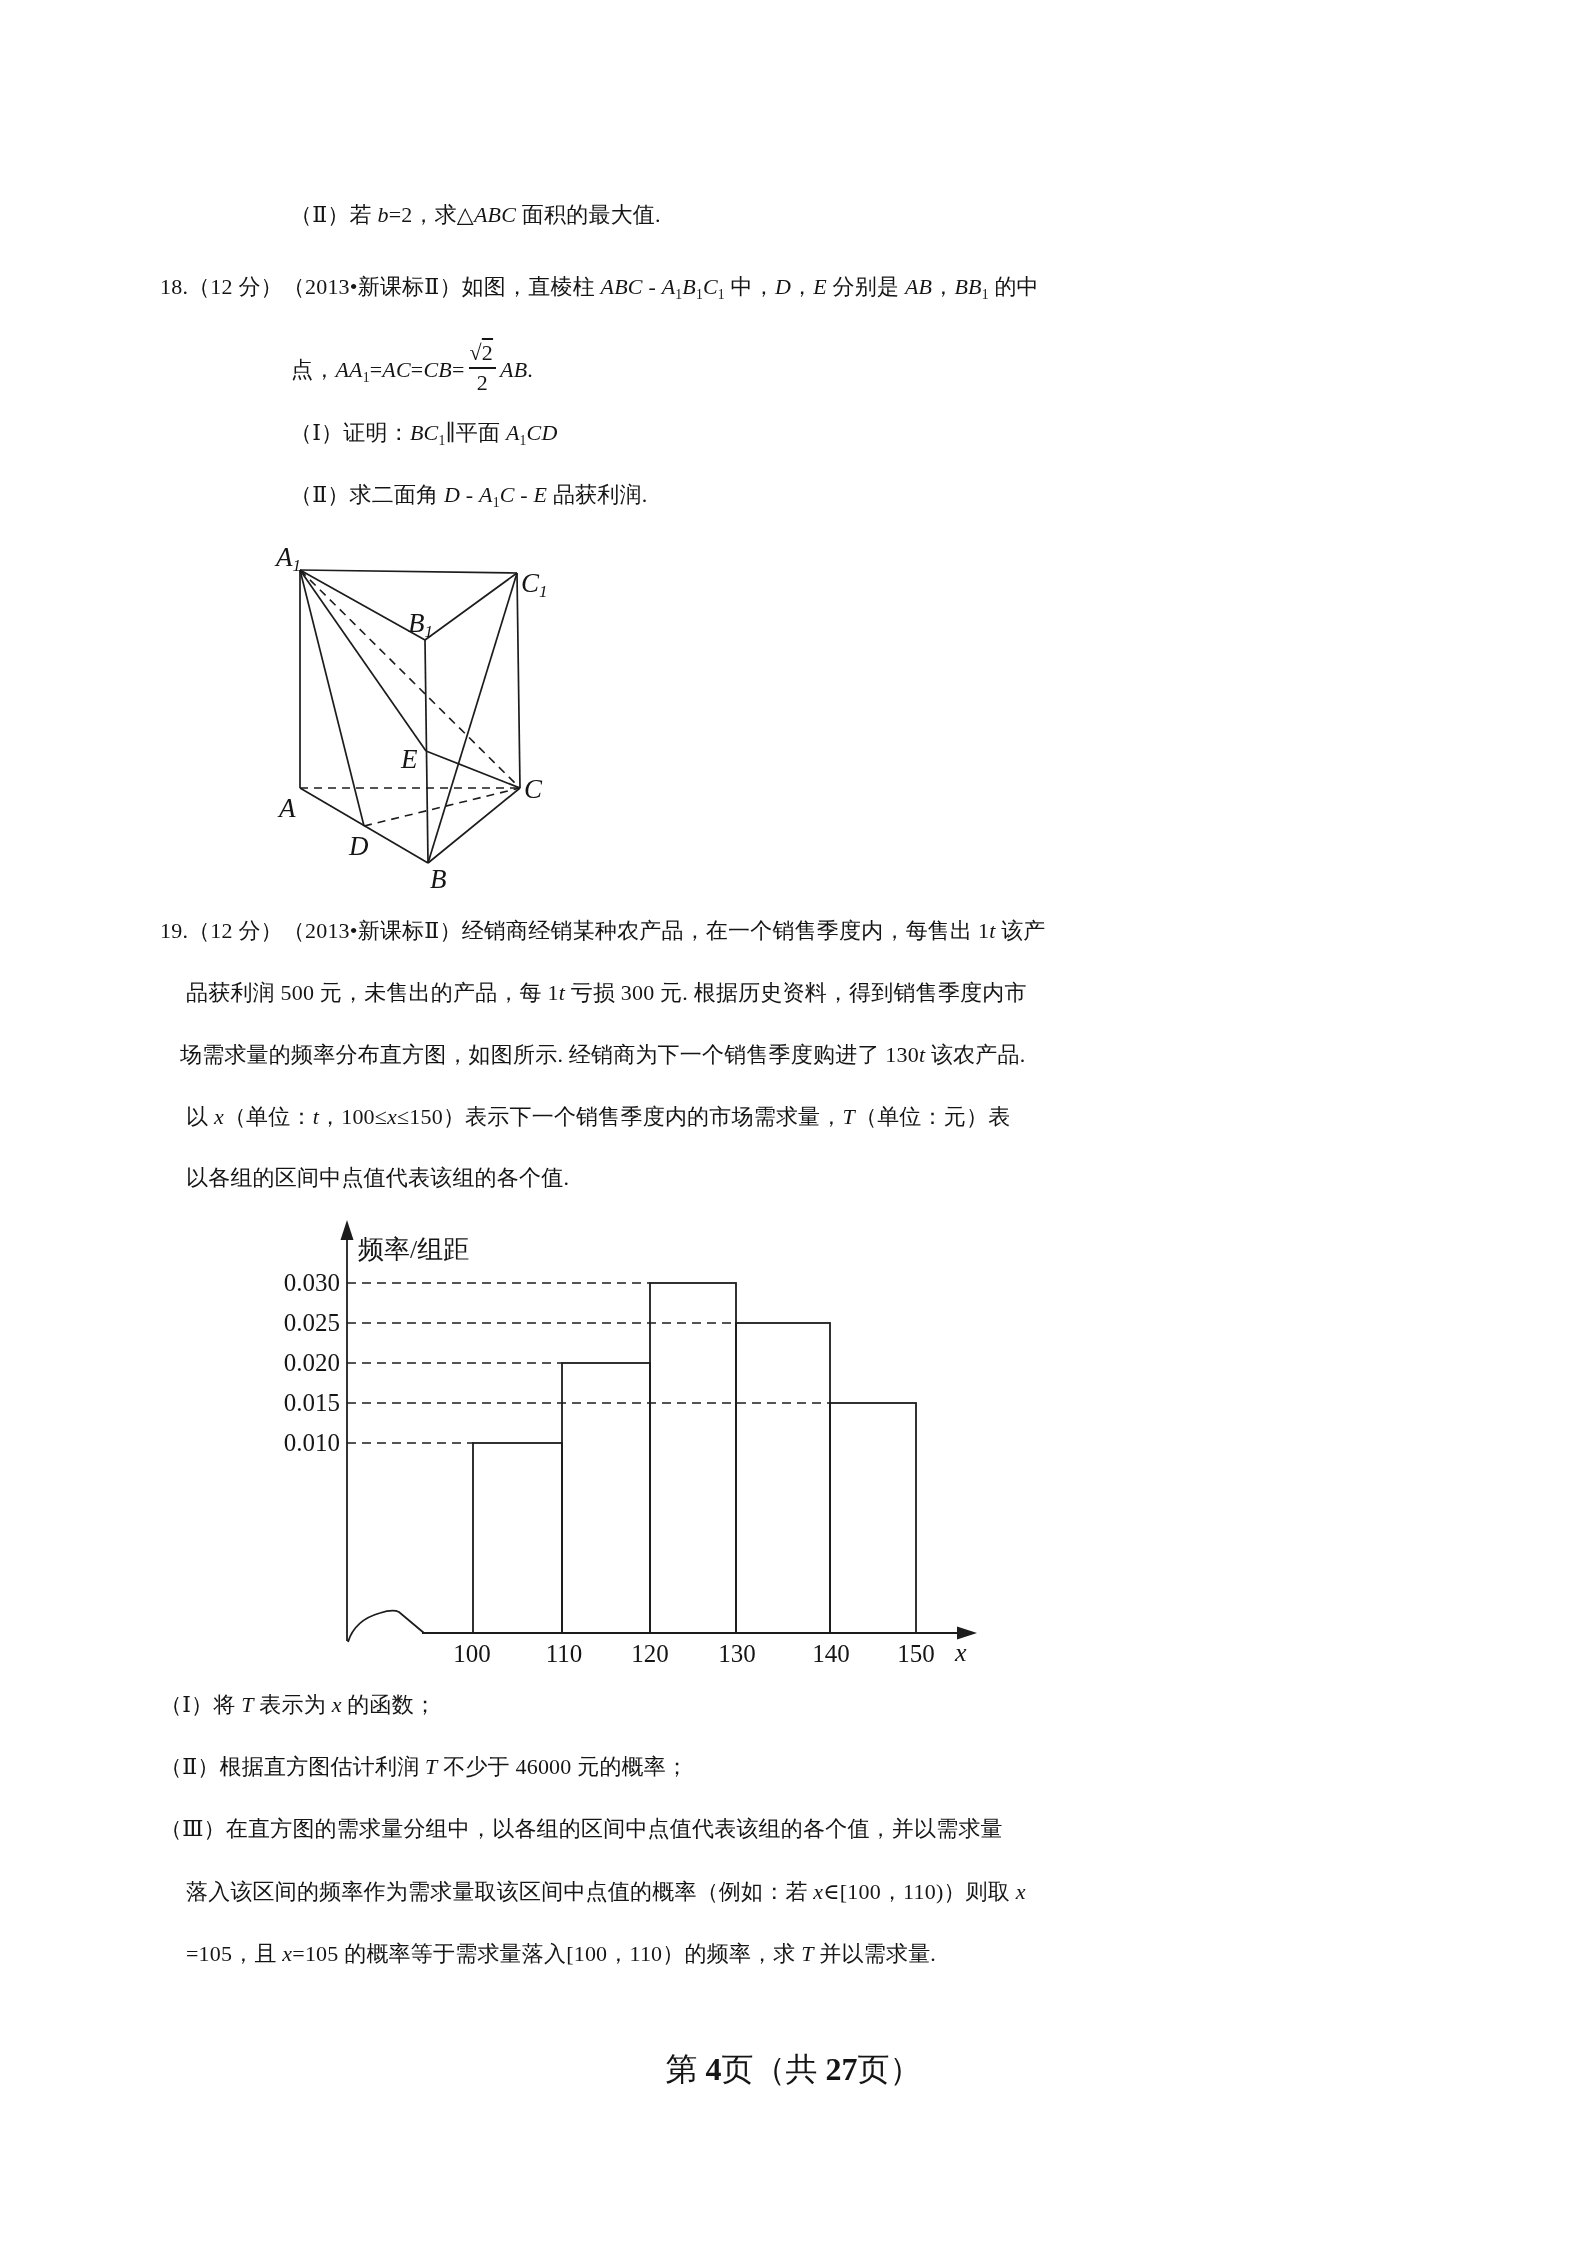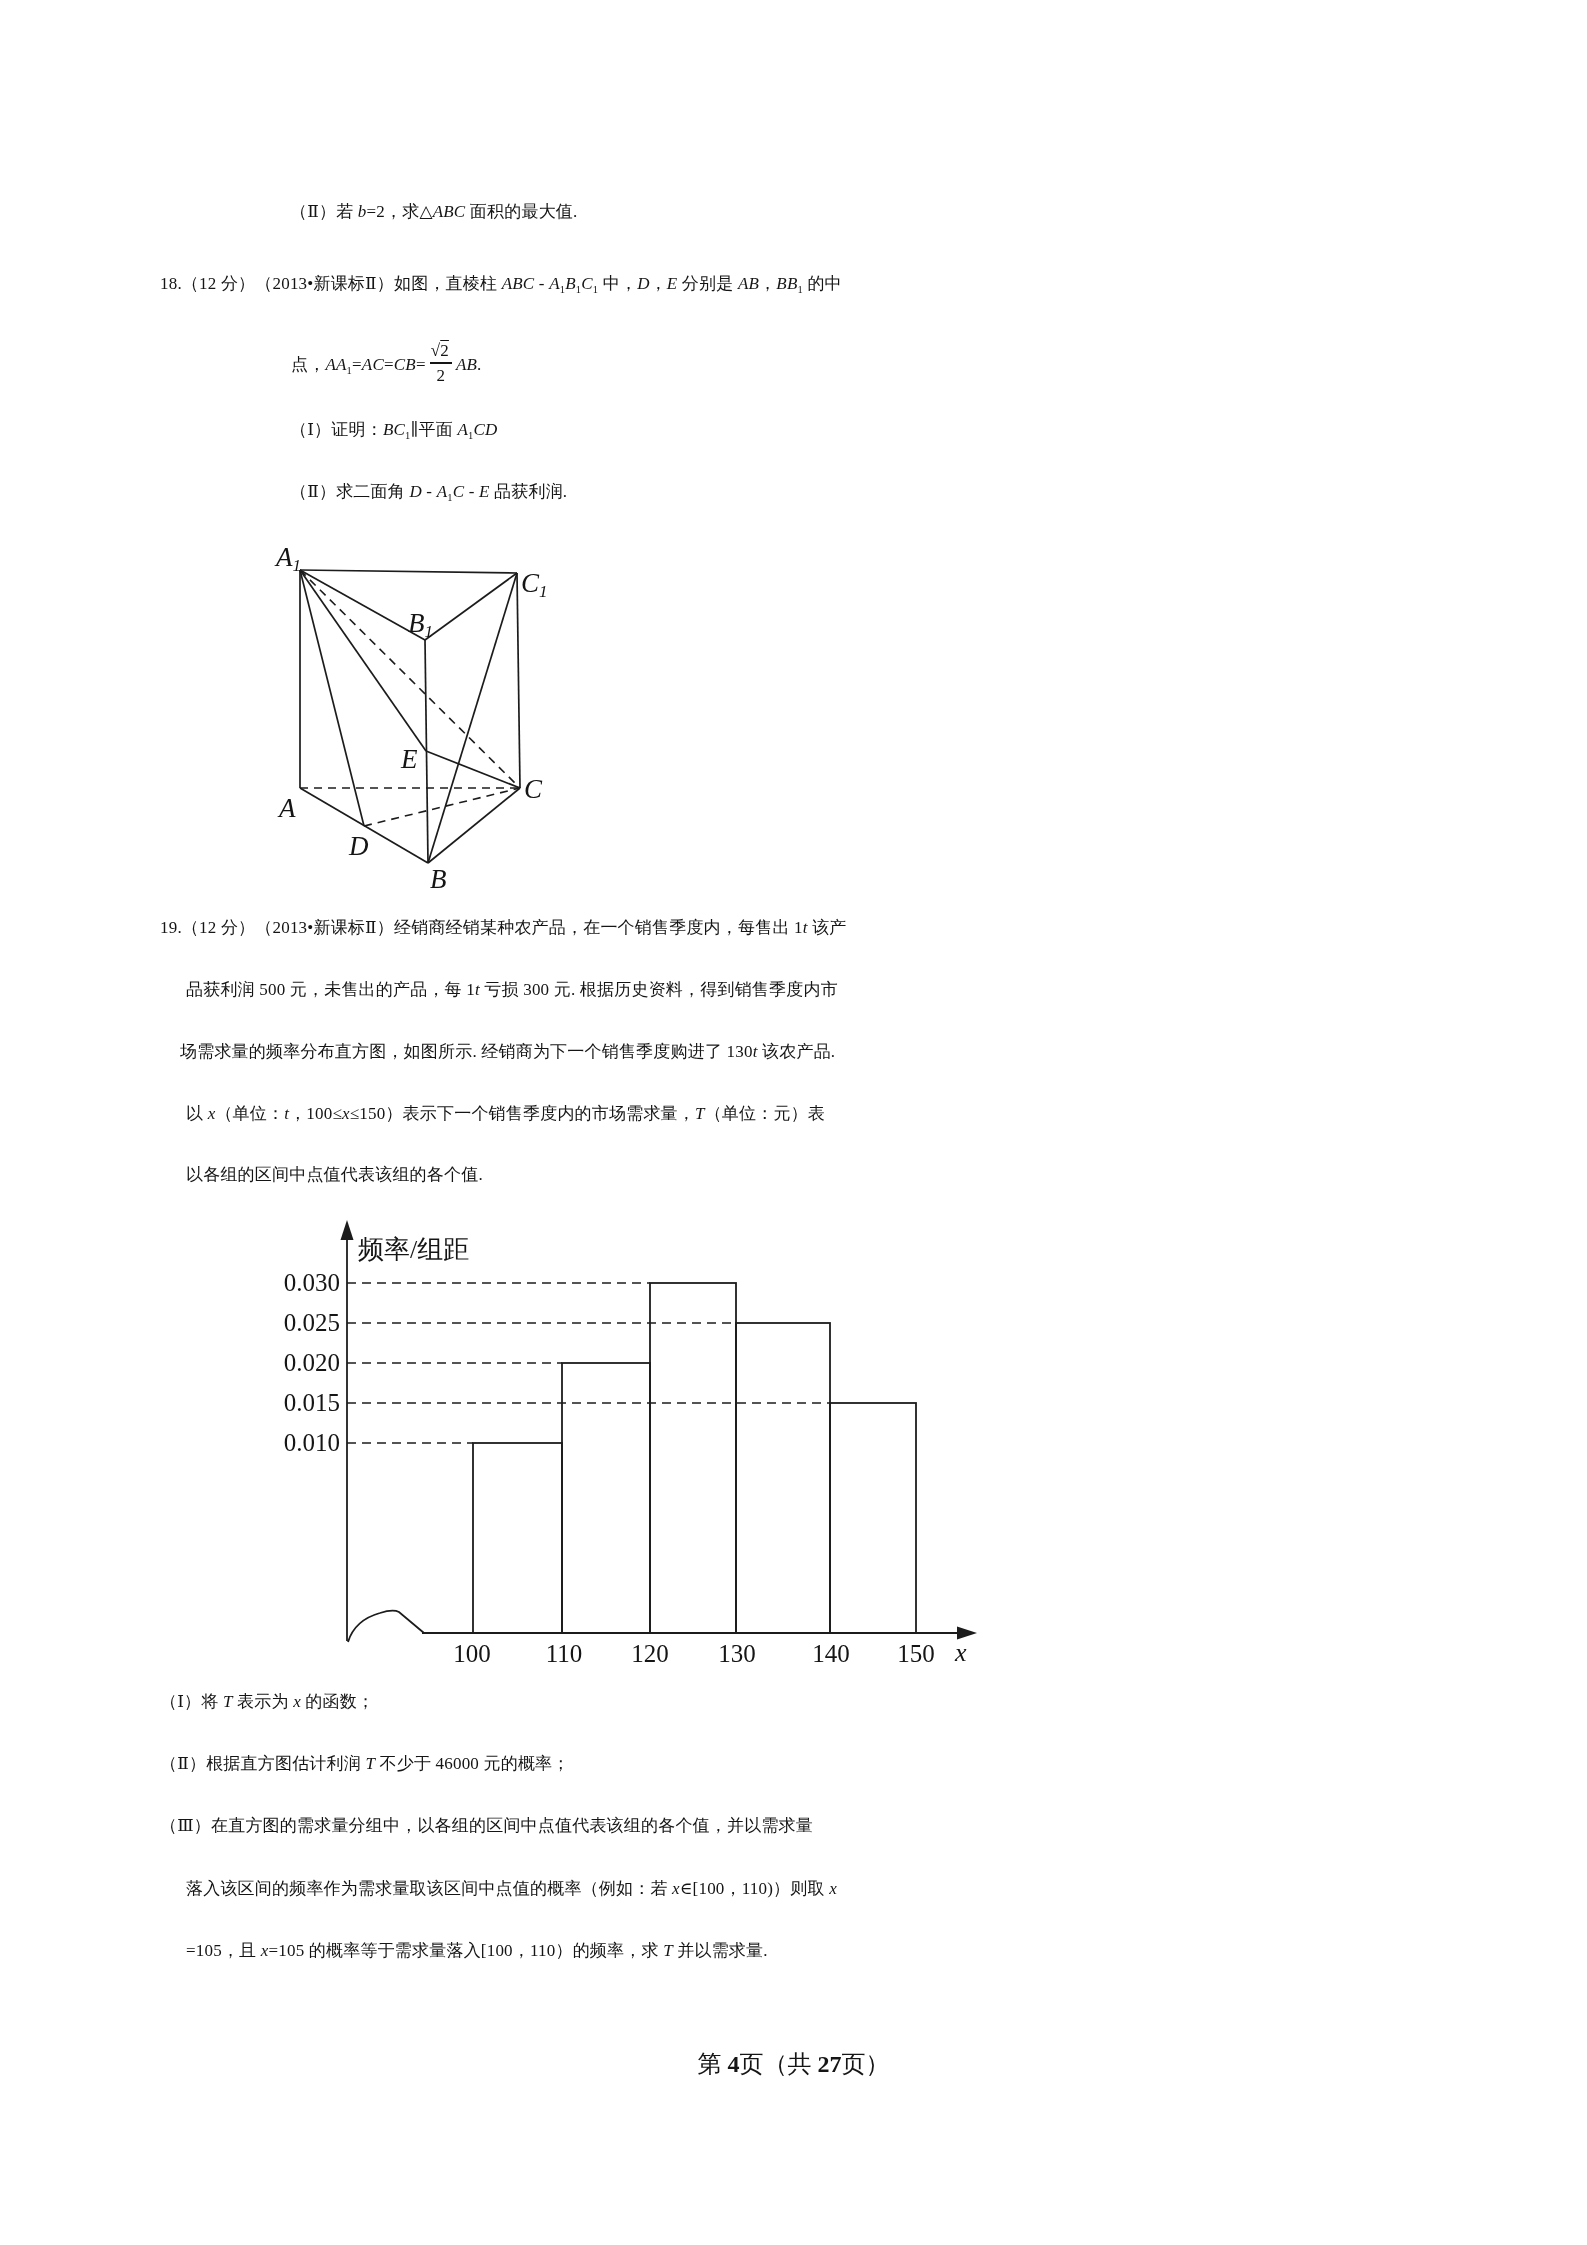--- a/index.html
+++ b/index.html
@@ -1,35 +1,35 @@
 <!DOCTYPE html>
 <html><head>
 <meta charset="utf-8">
 <style>
   html,body{margin:0;padding:0;}
   body{
     width:1587px;height:2245px;position:relative;background:#ffffff;
     font-family:"Liberation Serif","DejaVu Serif","DejaVu Sans",serif;
     color:#151515;overflow:hidden;
   }
-  .line{position:absolute;white-space:nowrap;font-size:17px;letter-spacing:0.2px;}
+  .line{position:absolute;white-space:nowrap;font-size:22px;letter-spacing:0.2px;}
   .line i{font-style:italic;}
   .line sub{font-size:0.62em;}
   .frac{display:inline-block;vertical-align:middle;text-align:center;line-height:1;margin:0 4px;transform:translateY(-4px);}
   .frac .num{display:block;border-bottom:2px solid #151515;padding:1px 3px 3px 1px;}
   .frac .den{display:block;padding-top:3px;}
   .ovl{text-decoration:overline;}
   svg{position:absolute;}
   svg text{font-family:"Liberation Serif","DejaVu Serif","DejaVu Sans",serif;fill:#151515;}
   .vlabel{font-style:italic;font-size:27px;}
   .vsub{font-size:17px;font-style:italic;}
   .tick{font-size:25px;font-style:normal;}
   .ylab{font-size:26px;font-style:normal;}
   .xvar{font-style:italic;font-size:26px;}
-  .footer{position:absolute;left:0;right:0;top:2048px;text-align:center;font-size:24px;}
+  .footer{position:absolute;left:0;right:0;top:2048px;text-align:center;font-size:32px;}
 </style>
 </head>
 <body>
 
 <div class="line" style="top:200px;left:290px"><span>（Ⅱ）若 </span><i>b</i><span>=2，求△</span><i>ABC</i><span> 面积的最大值.</span></div>
 
 <div class="line" style="top:272px;left:160px"><span>18.（12 分）（2013•新课标Ⅱ）如图，直棱柱 </span><i>ABC</i><span> - </span><i>A</i><sub>1</sub><i>B</i><sub>1</sub><i>C</i><sub>1</sub><span> 中，</span><i>D</i><span>，</span><i>E</i><span> 分别是 </span><i>AB</i><span>，</span><i>BB</i><sub>1</sub><span> 的中</span></div>
 
 <div class="line" style="top:345px;left:291px">
   <span><span>点，</span><i>AA</i><sub>1</sub><span>=</span><i>AC</i><span>=</span><i>CB</i><span>=</span></span><span class="frac"><span class="num"><span>√</span><span class="ovl">2</span></span><span class="den">2</span></span><span><i>AB</i><span>.</span></span>

